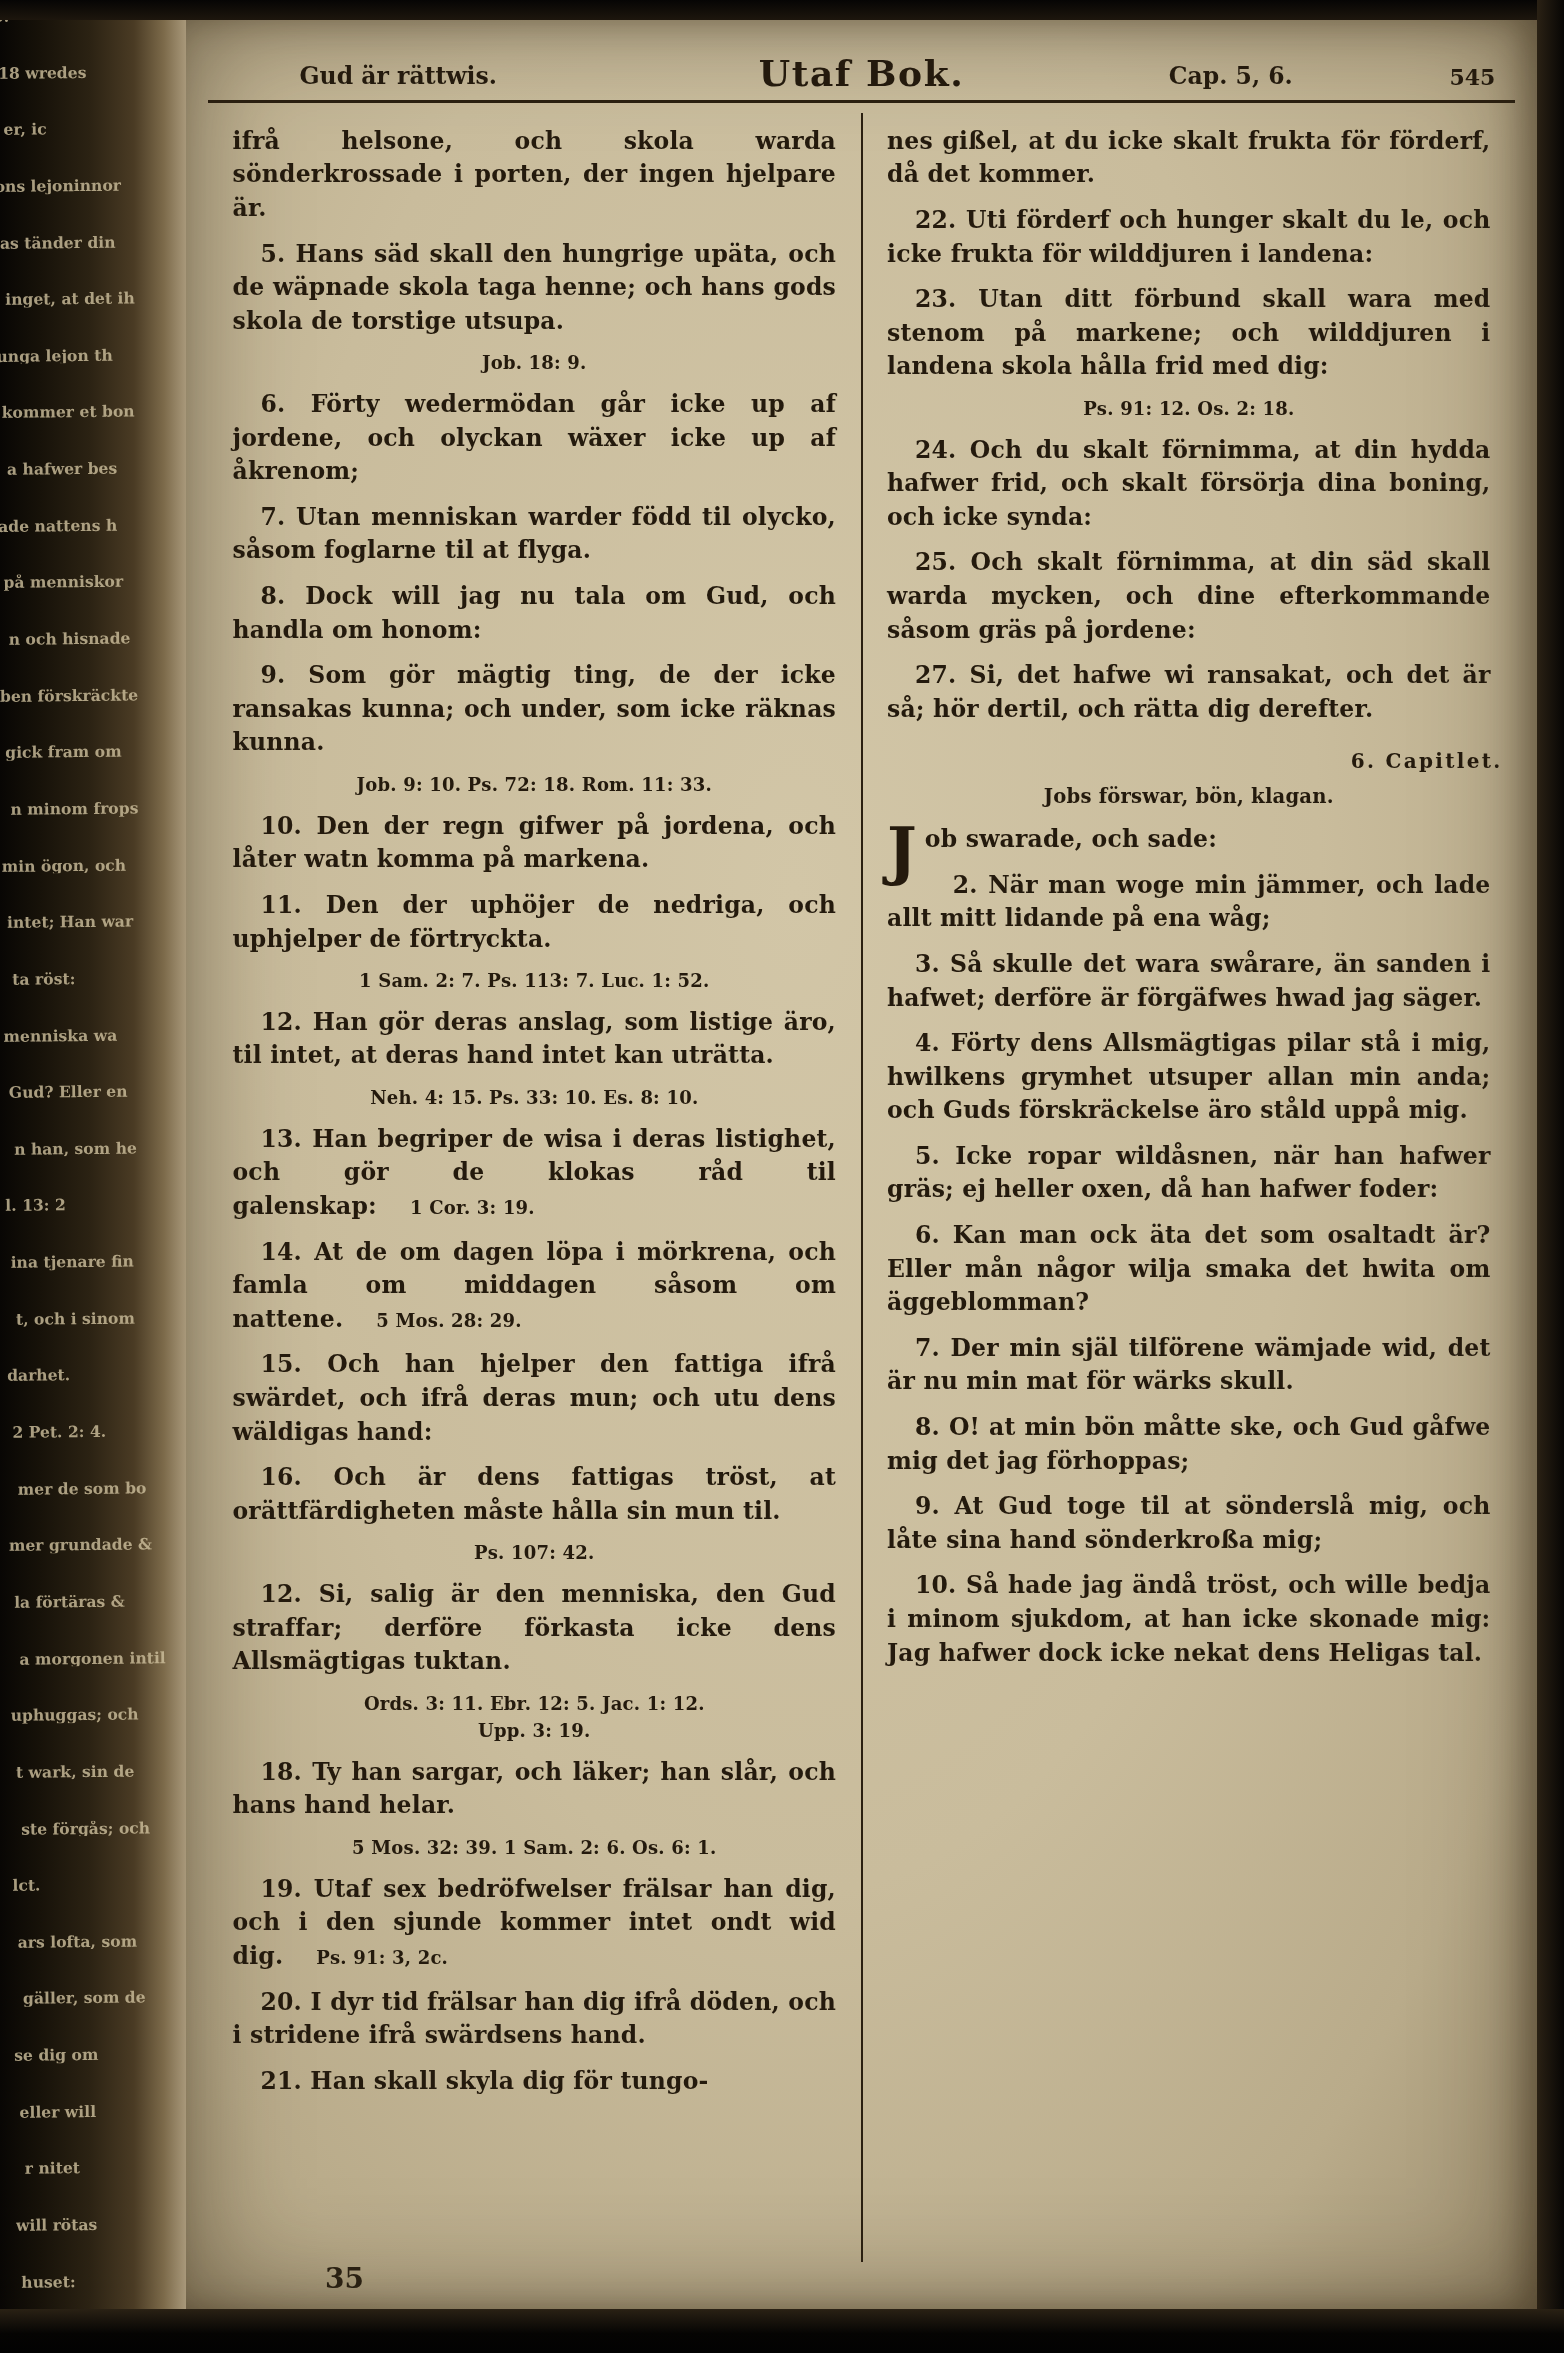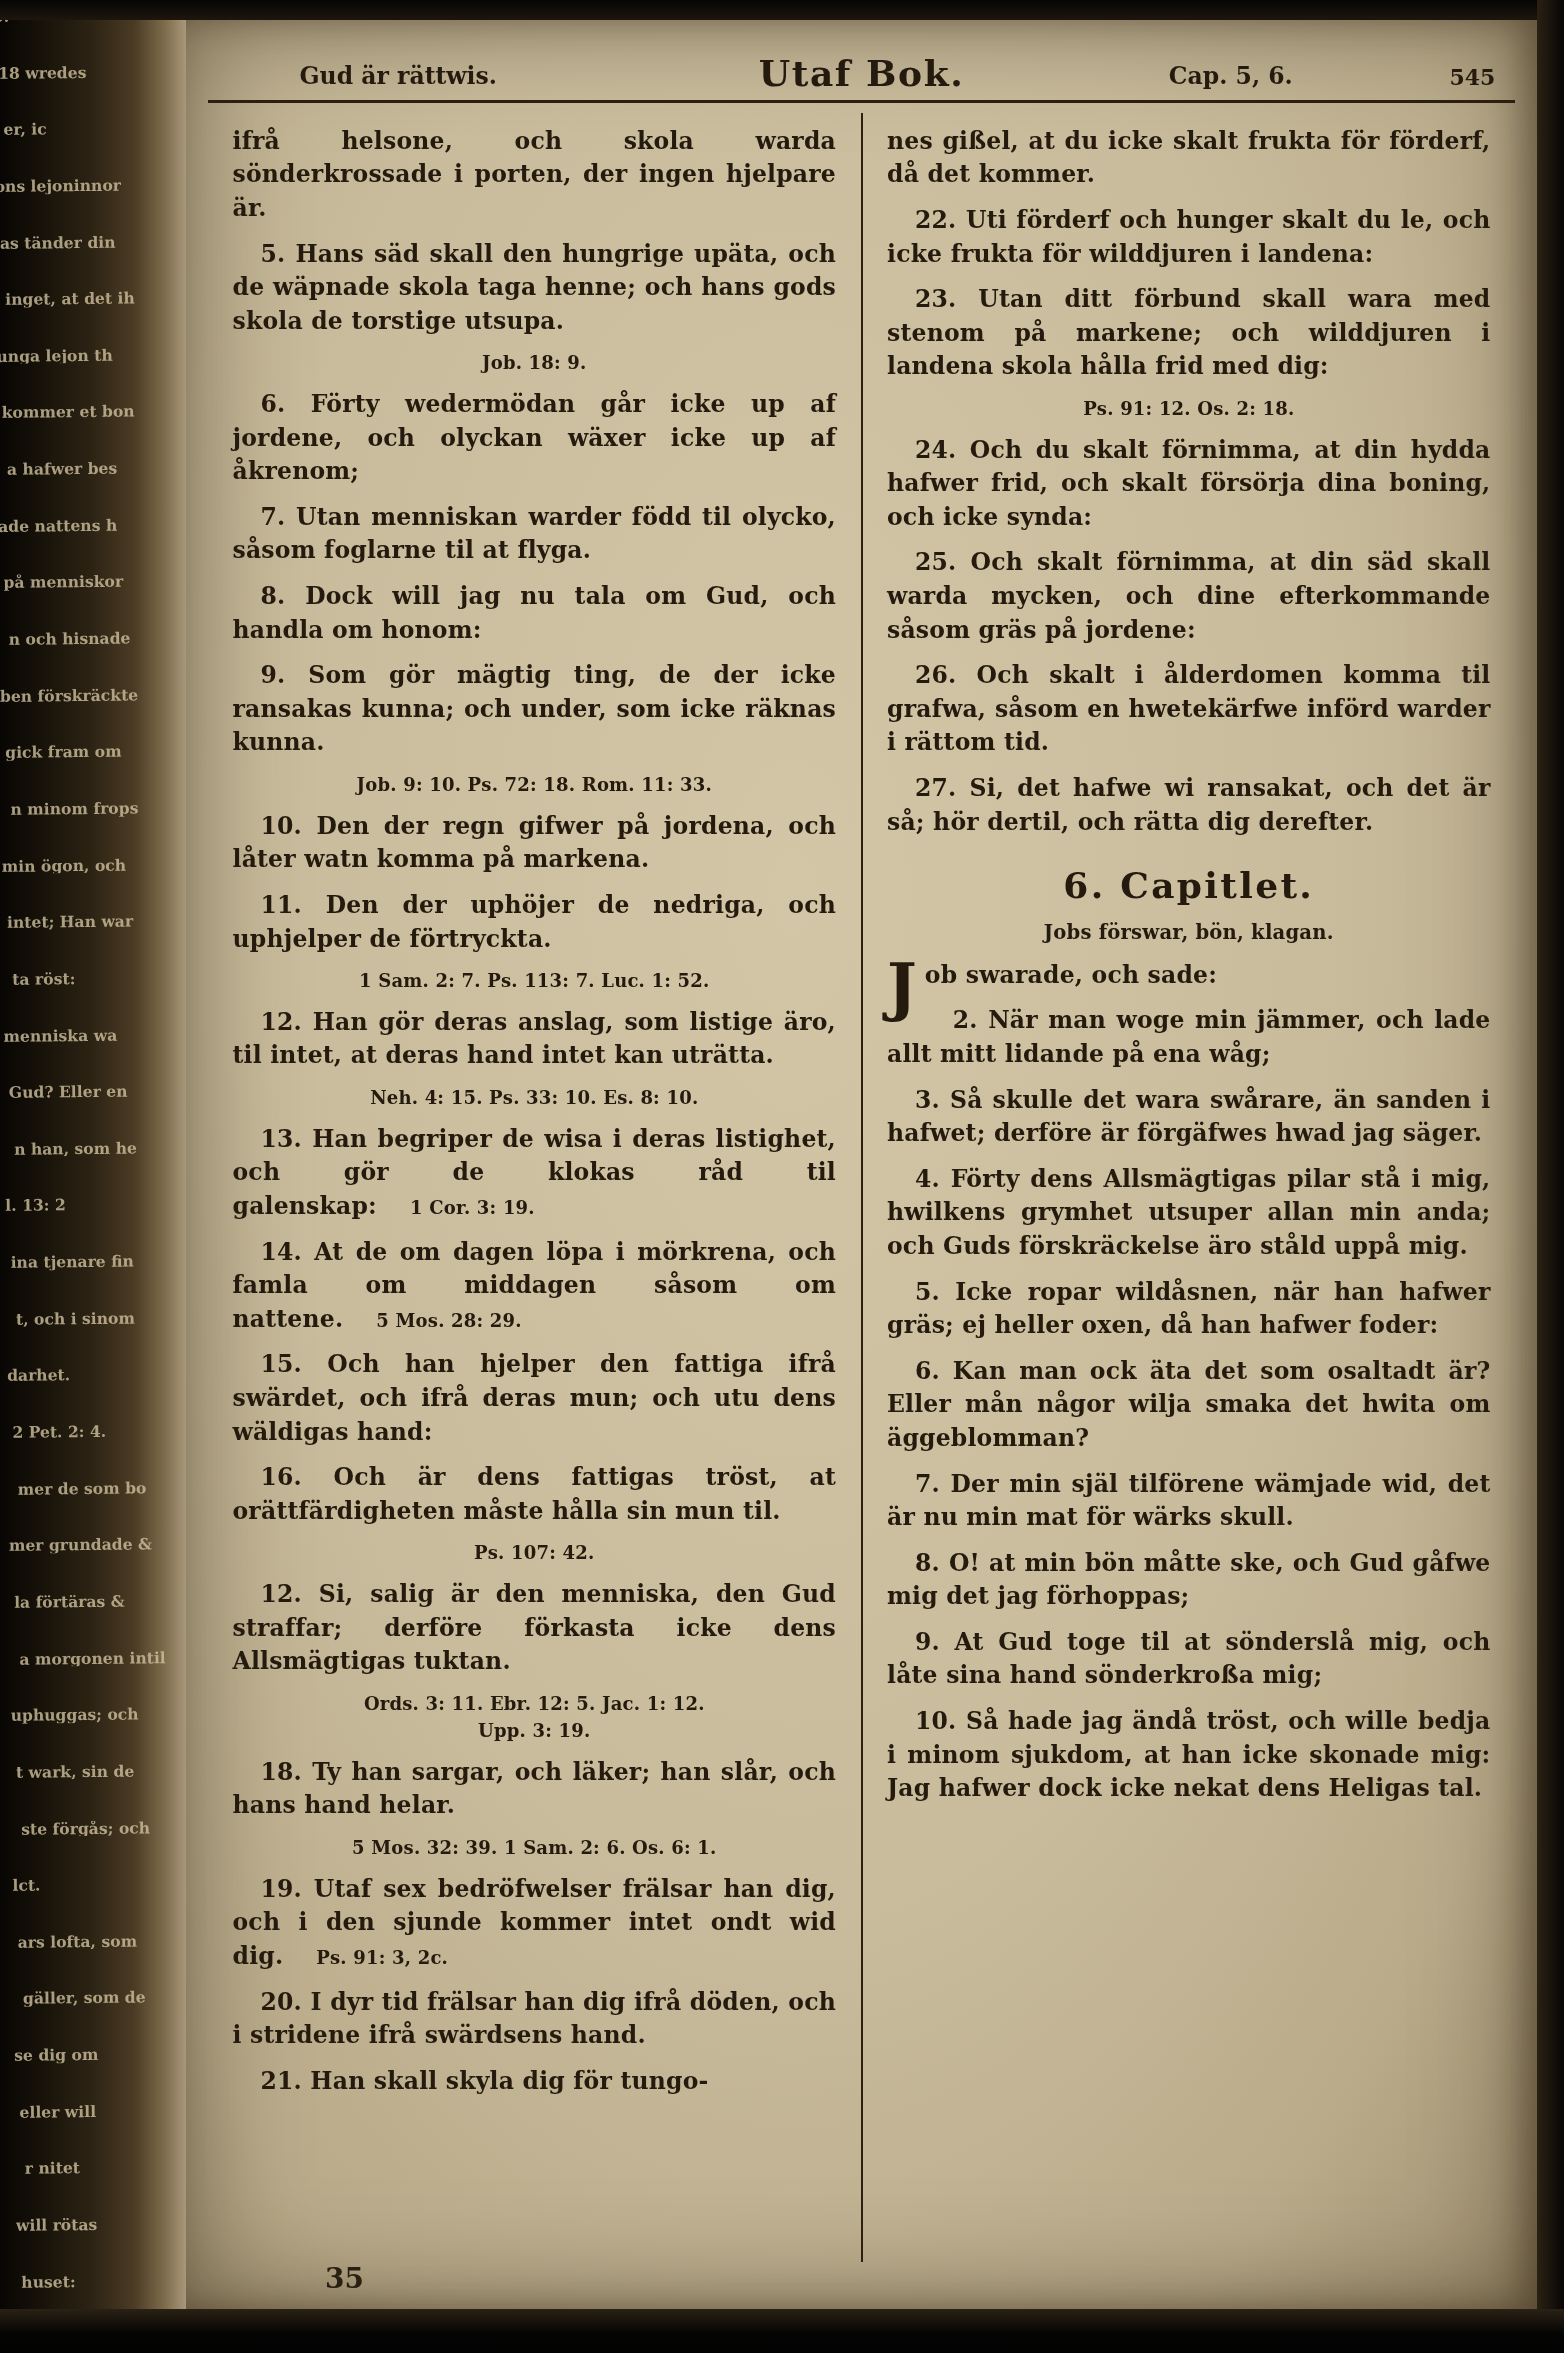--- a/index.html
+++ b/index.html
@@ -94,22 +94,22 @@
 
   .blk { margin: 12px; }
   .verse { text-indent: 28px; }
   .cont  { text-indent: 0; }
   .ref {
     text-align: center; text-indent: 0;
     font-size: 18px; margin: 1.6px 0;
   }
   .iref { font-size: 18px; margin-left: 33px; white-space: nowrap; }
   .chapter {
-    text-align: center; text-indent: 0;
-    font-size: 36px; letter-spacing: 2.3px;
+    text-align: right; text-indent: 0;
+    font-size: 20px; letter-spacing: 2.3px;
     margin: 20.3px 0 7.8px 0;
   }
   .subtitle {
     text-align: center; text-indent: 0;
     font-size: 19.6px; margin: 0 0 11px 0;
   }
   .dropcap { text-indent: 0; }
   .initial {
     float: left;
     font-size: 63px; line-height: .8;
@@ -213,21 +213,20 @@
           <p class="blk verse">20. I dyr tid frälsar han dig ifrå döden, och i stridene ifrå swärdsens hand.</p>
           <p class="blk verse">21. Han skall skyla dig för tungo-</p>
         </div>
       <div class="col col-right" id="right-col">
           <p class="blk cont">nes gißel, at du icke skalt frukta för förderf, då det kommer.</p>
           <p class="blk verse">22. Uti förderf och hunger skalt du le, och icke frukta för wilddjuren i landena:</p>
           <p class="blk verse">23. Utan ditt förbund skall wara med stenom på markene; och wilddjuren i landena skola hålla frid med dig:</p>
           <p class="blk ref">Ps. 91: 12. Os. 2: 18.</p>
           <p class="blk verse">24. Och du skalt förnimma, at din hydda hafwer frid, och skalt försörja dina boning, och icke synda:</p>
           <p class="blk verse">25. Och skalt förnimma, at din säd skall warda mycken, och dine efterkommande såsom gräs på jordene:</p>
-          <p class="blk verse">26. Och skalt i ålderdomen komma til grafwa, såsom en hwetekärfwe införd warder i rättom tid.</p>
           <p class="blk verse">27. Si, det hafwe wi ransakat, och det är så; hör dertil, och rätta dig derefter.</p>
           <p class="blk chapter">6. Capitlet.</p>
           <p class="blk subtitle">Jobs förswar, bön, klagan.</p>
           <p class="blk dropcap"><span class="initial">J</span>ob swarade, och sade:</p>
           <p class="blk verse">2. När man woge min jämmer, och lade allt mitt lidande på ena wåg;</p>
           <p class="blk verse">3. Så skulle det wara swårare, än sanden i hafwet; derföre är förgäfwes hwad jag säger.</p>
           <p class="blk verse">4. Förty dens Allsmägtigas pilar stå i mig, hwilkens grymhet utsuper allan min anda; och Guds förskräckelse äro ståld uppå mig.</p>
           <p class="blk verse">5. Icke ropar wildåsnen, när han hafwer gräs; ej heller oxen, då han hafwer foder:</p>
           <p class="blk verse">6. Kan man ock äta det som osaltadt är? Eller mån någor wilja smaka det hwita om äggeblomman?</p>
           <p class="blk verse">7. Der min själ tilförene wämjade wid, det är nu min mat för wärks skull.</p>

